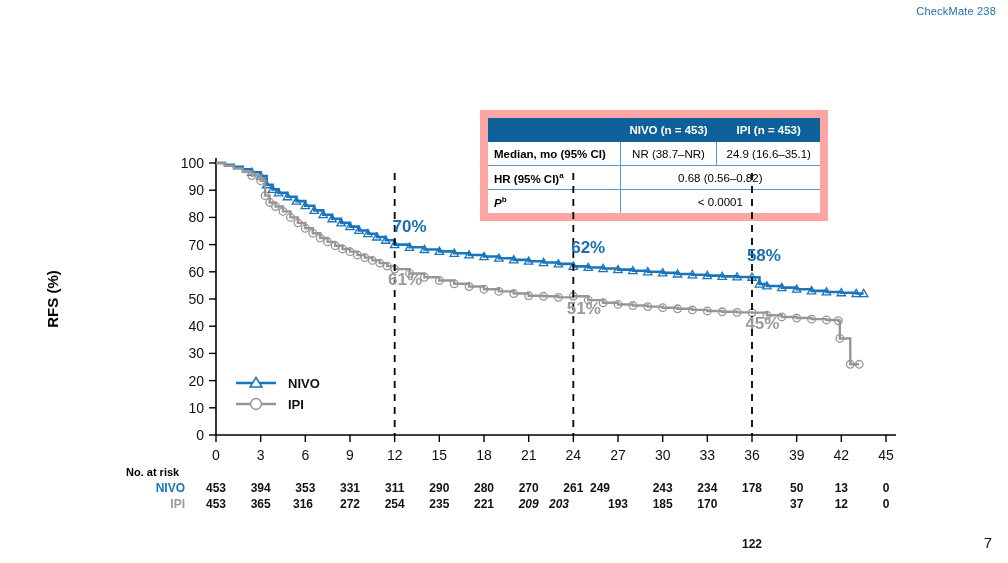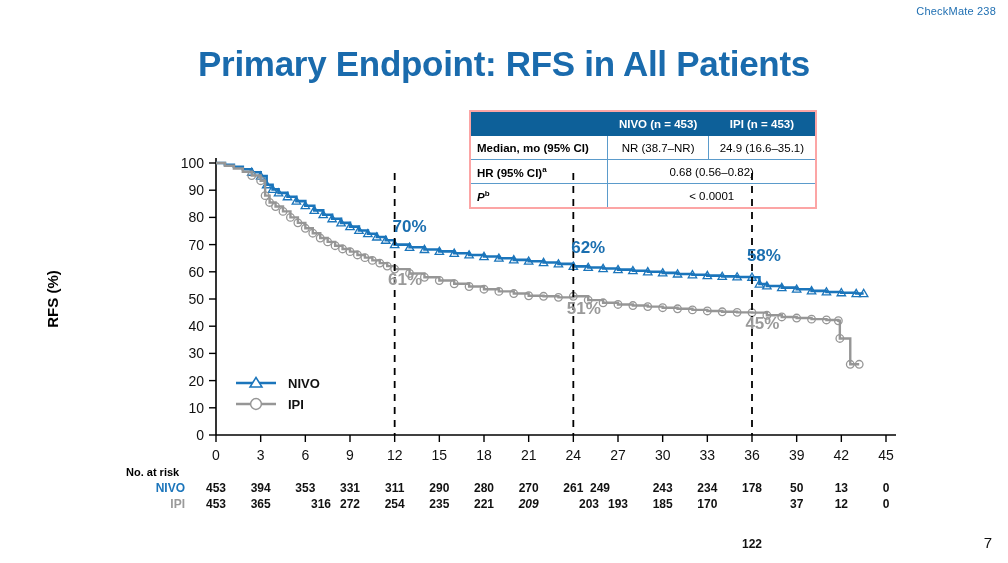--- a/index.html
+++ b/index.html
@@ -16,22 +16,22 @@
     font-size:11px;font-weight:normal;color:#1f6fb2;letter-spacing:.2px;
   }
   .slide-title{
     position:absolute;top:44px;left:0;width:1008px;text-align:center;
     font-size:35px;font-weight:bold;color:#1a6bad;letter-spacing:-.3px;
     white-space:nowrap;
   }
 
   
   .stats{
-    position:absolute;left:469px;top:110px;width:348px;
-    border-collapse:collapse;border:2px solid #fca5a5;
+    position:absolute;left:480px;top:110px;width:348px;
+    border-collapse:collapse;border:8px solid #fca5a5;
     font-size:11.5px;color:#000;background:#fff;
   }
   .stats td,.stats th{
     border:1px solid #5b9bcb;padding:3px 6px;height:17px;
     font-weight:bold;text-align:center;vertical-align:middle;
   }
   .stats thead th{background:#0d6099;color:#ffffff;border-color:#0d6099;font-size:11.5px;}
   .stats thead th.blank{background:#0d6099;}
   .stats td.rowlab{text-align:left;font-weight:bold;}
   .stats td.val{font-weight:normal;}
@@ -74,21 +74,20 @@
     position:absolute;right:16px;top:534px;font-size:15px;color:#111;
   }
 </style>
 </head>
 <body>
 
 <div id="slide">
 
   <div class="brand">CheckMate 238</div>
 
-  <div class="slide-title">Primary Endpoint: RFS in All Patients</div>
 
   <table class="stats">
     <thead>
       <tr>
         <th class="blank"></th>
         <th>NIVO (n = 453)</th>
         <th>IPI (n = 453)</th>
       </tr>
     </thead>
     <tbody>
@@ -320,27 +319,27 @@
           <div class="risk-val" style="left: 687.333px;">234</div>
           <div class="risk-val" style="left: 732px;">178</div>
           <div class="risk-val" style="left: 776.667px;">50</div>
           <div class="risk-val" style="left: 821.333px;">13</div>
           <div class="risk-val" style="left: 866px;">0</div>
         </div>
         <div class="risk-row r1">
           <div class="risk-name ipi">IPI</div>
           <div class="risk-val" style="left: 196px;">453</div>
           <div class="risk-val" style="left: 240.667px;">365</div>
-          <div class="risk-val" style="left: 301px;">316</div>
+          <div class="risk-val" style="left: 283px;">316</div>
           <div class="risk-val" style="left: 330px;">272</div>
           <div class="risk-val" style="left: 374.667px;">254</div>
           <div class="risk-val" style="left: 419.333px;">235</div>
           <div class="risk-val" style="left: 464px;">221</div>
           <div class="risk-val" style="left: 508.667px; font-style: italic;">209</div>
-          <div class="risk-val" style="left: 569px;">203</div>
+          <div class="risk-val" style="left: 539px; font-style: italic;">203</div>
           <div class="risk-val" style="left: 598px;">193</div>
           <div class="risk-val" style="left: 642.667px;">185</div>
           <div class="risk-val" style="left: 687.333px; text-align: center;">170</div>
           <div class="risk-val" style="left: 732px; margin-top: 40px;">122</div>
           <div class="risk-val" style="left: 776.667px;">37</div>
           <div class="risk-val" style="left: 821.333px;">12</div>
           <div class="risk-val" style="left: 866px;">0</div>
         </div>
       </div>
   </div>

